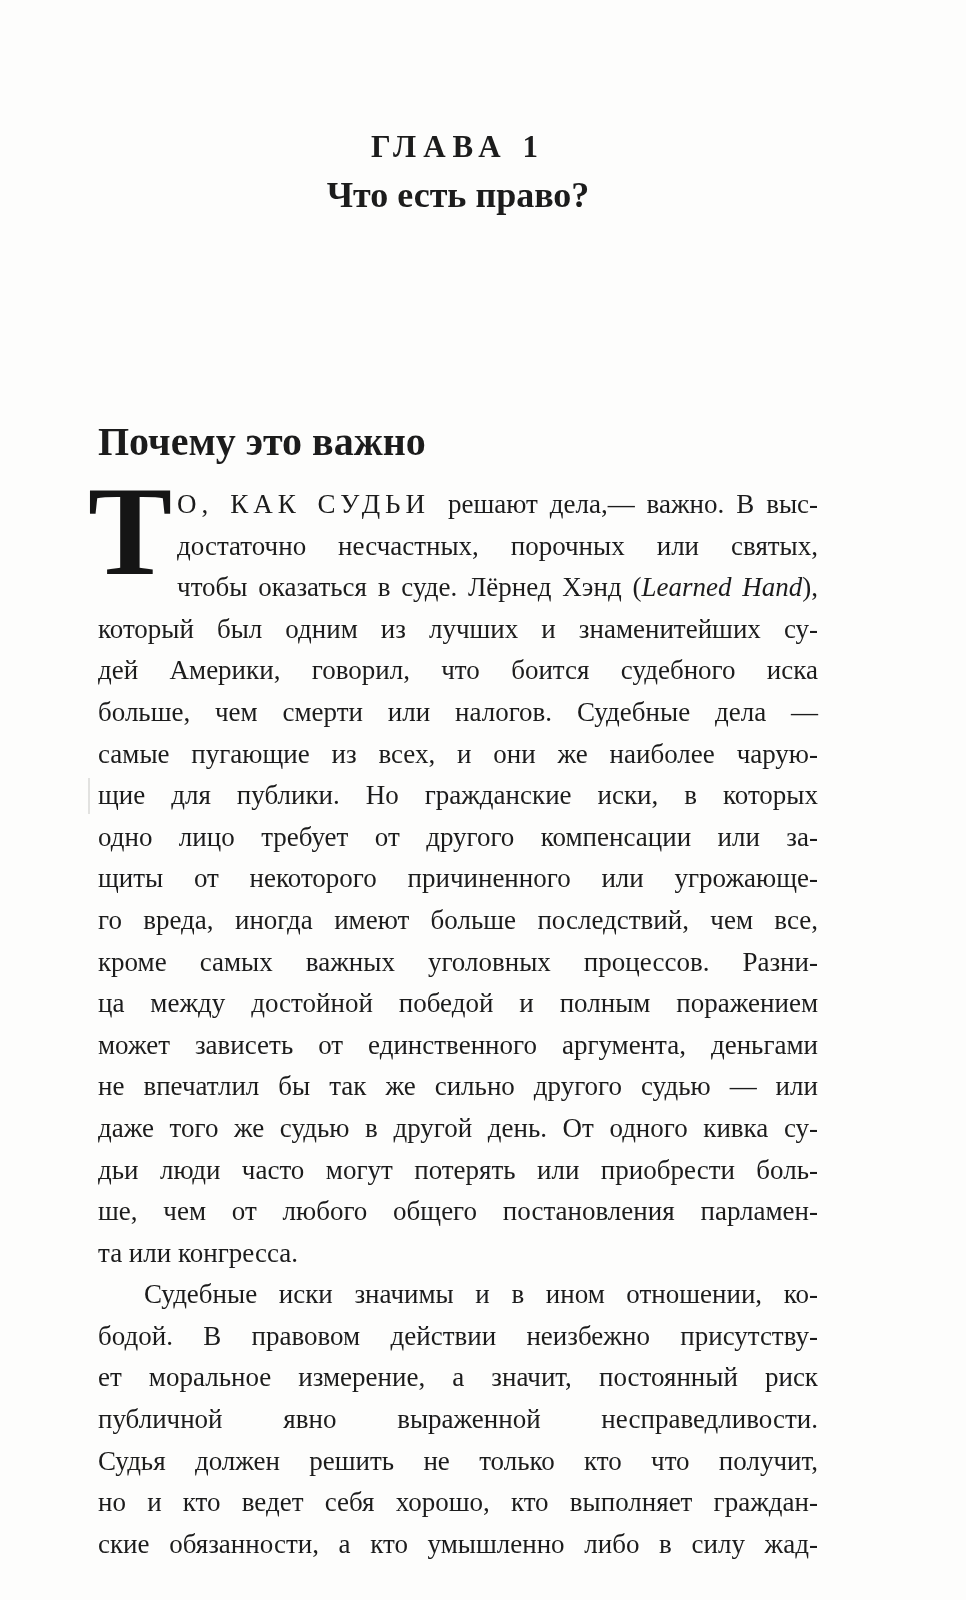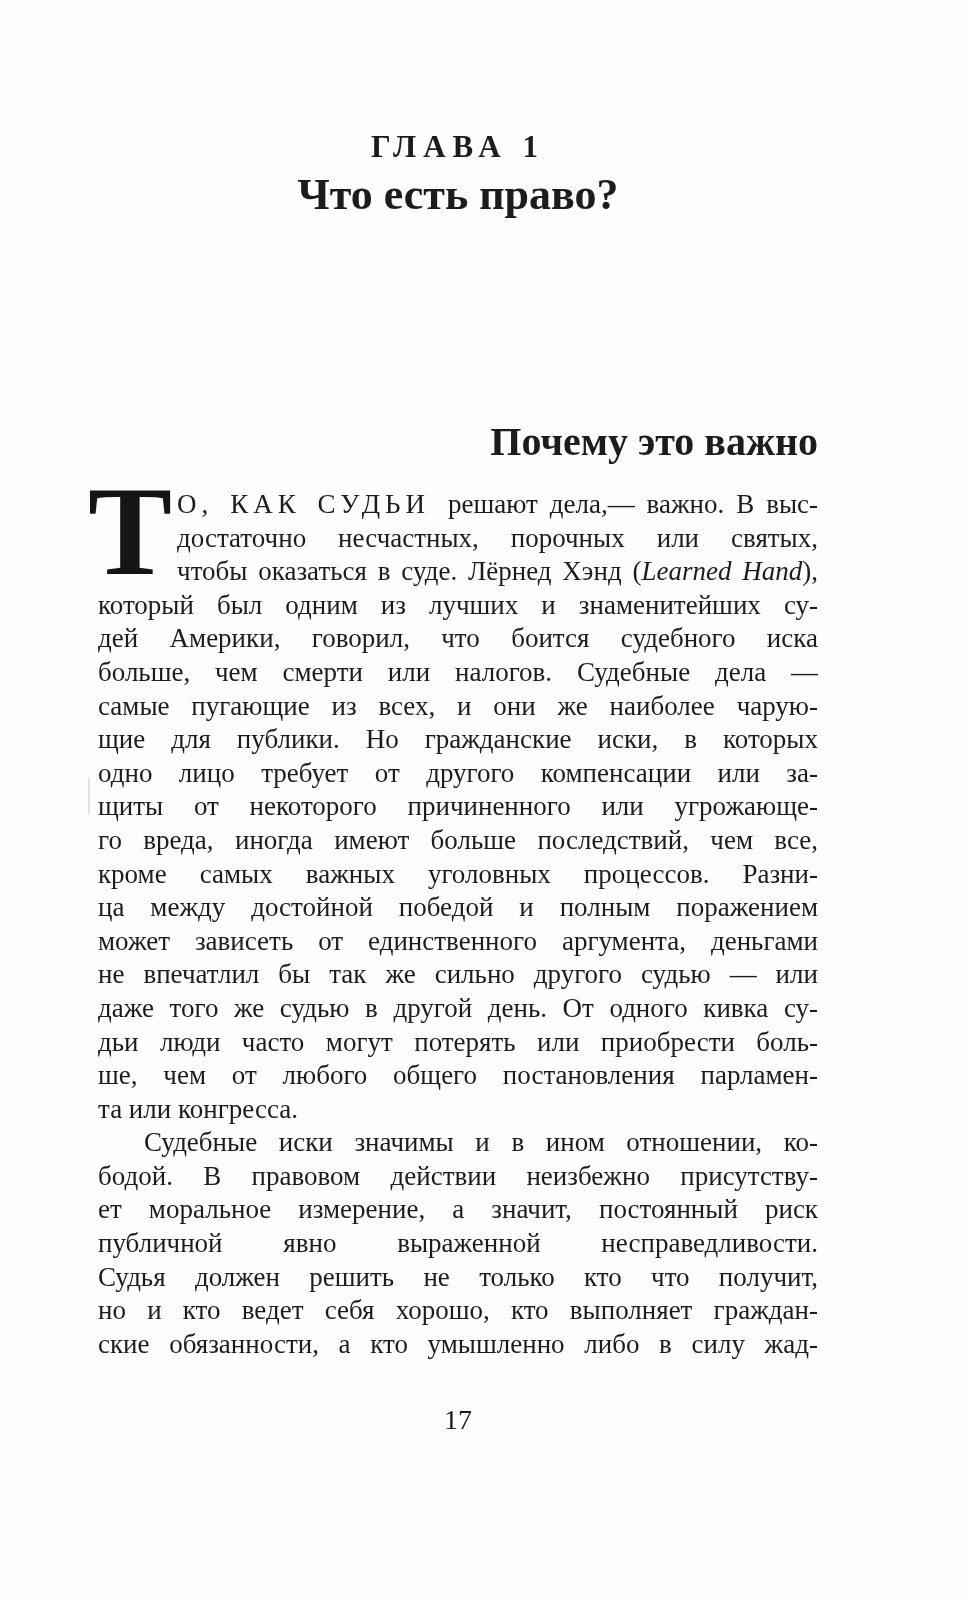--- a/index.html
+++ b/index.html
@@ -21,44 +21,45 @@
   .chapter-label {
     text-align: center;
     font-size: 31px;
     line-height: 34px;
     font-weight: 600;
     letter-spacing: 7px;
     white-space: nowrap;
   }
   .chapter-title {
     text-align: center;
-    font-size: 44px;
+    font-size: 36px;
     line-height: 54px;
     font-weight: 600;
     margin-top: 4px;
     white-space: nowrap;
   }
   .section-heading {
-    text-align: right;
+    text-align: left;
     font-size: 40px;
     line-height: 48px;
     font-weight: 600;
     margin-top: 196px;
     white-space: nowrap;
   }
   .bodytext {
     margin-top: 22px;
     font-size: 27px;
   }
   .ln {
     height: 33.6px;
     line-height: 33.6px;
     text-align: justify;
     text-align-last: justify;
     white-space: normal;
+    margin-top: 8px;
   }
   .ln.left-last { text-align-last: left; }
   .dropcap {
     float: left;
     font-size: 126px;
     line-height: 88px;
     height: 94px;
     font-weight: 600;
     margin: 0 5px 0 -10px;
     color: #151515;

